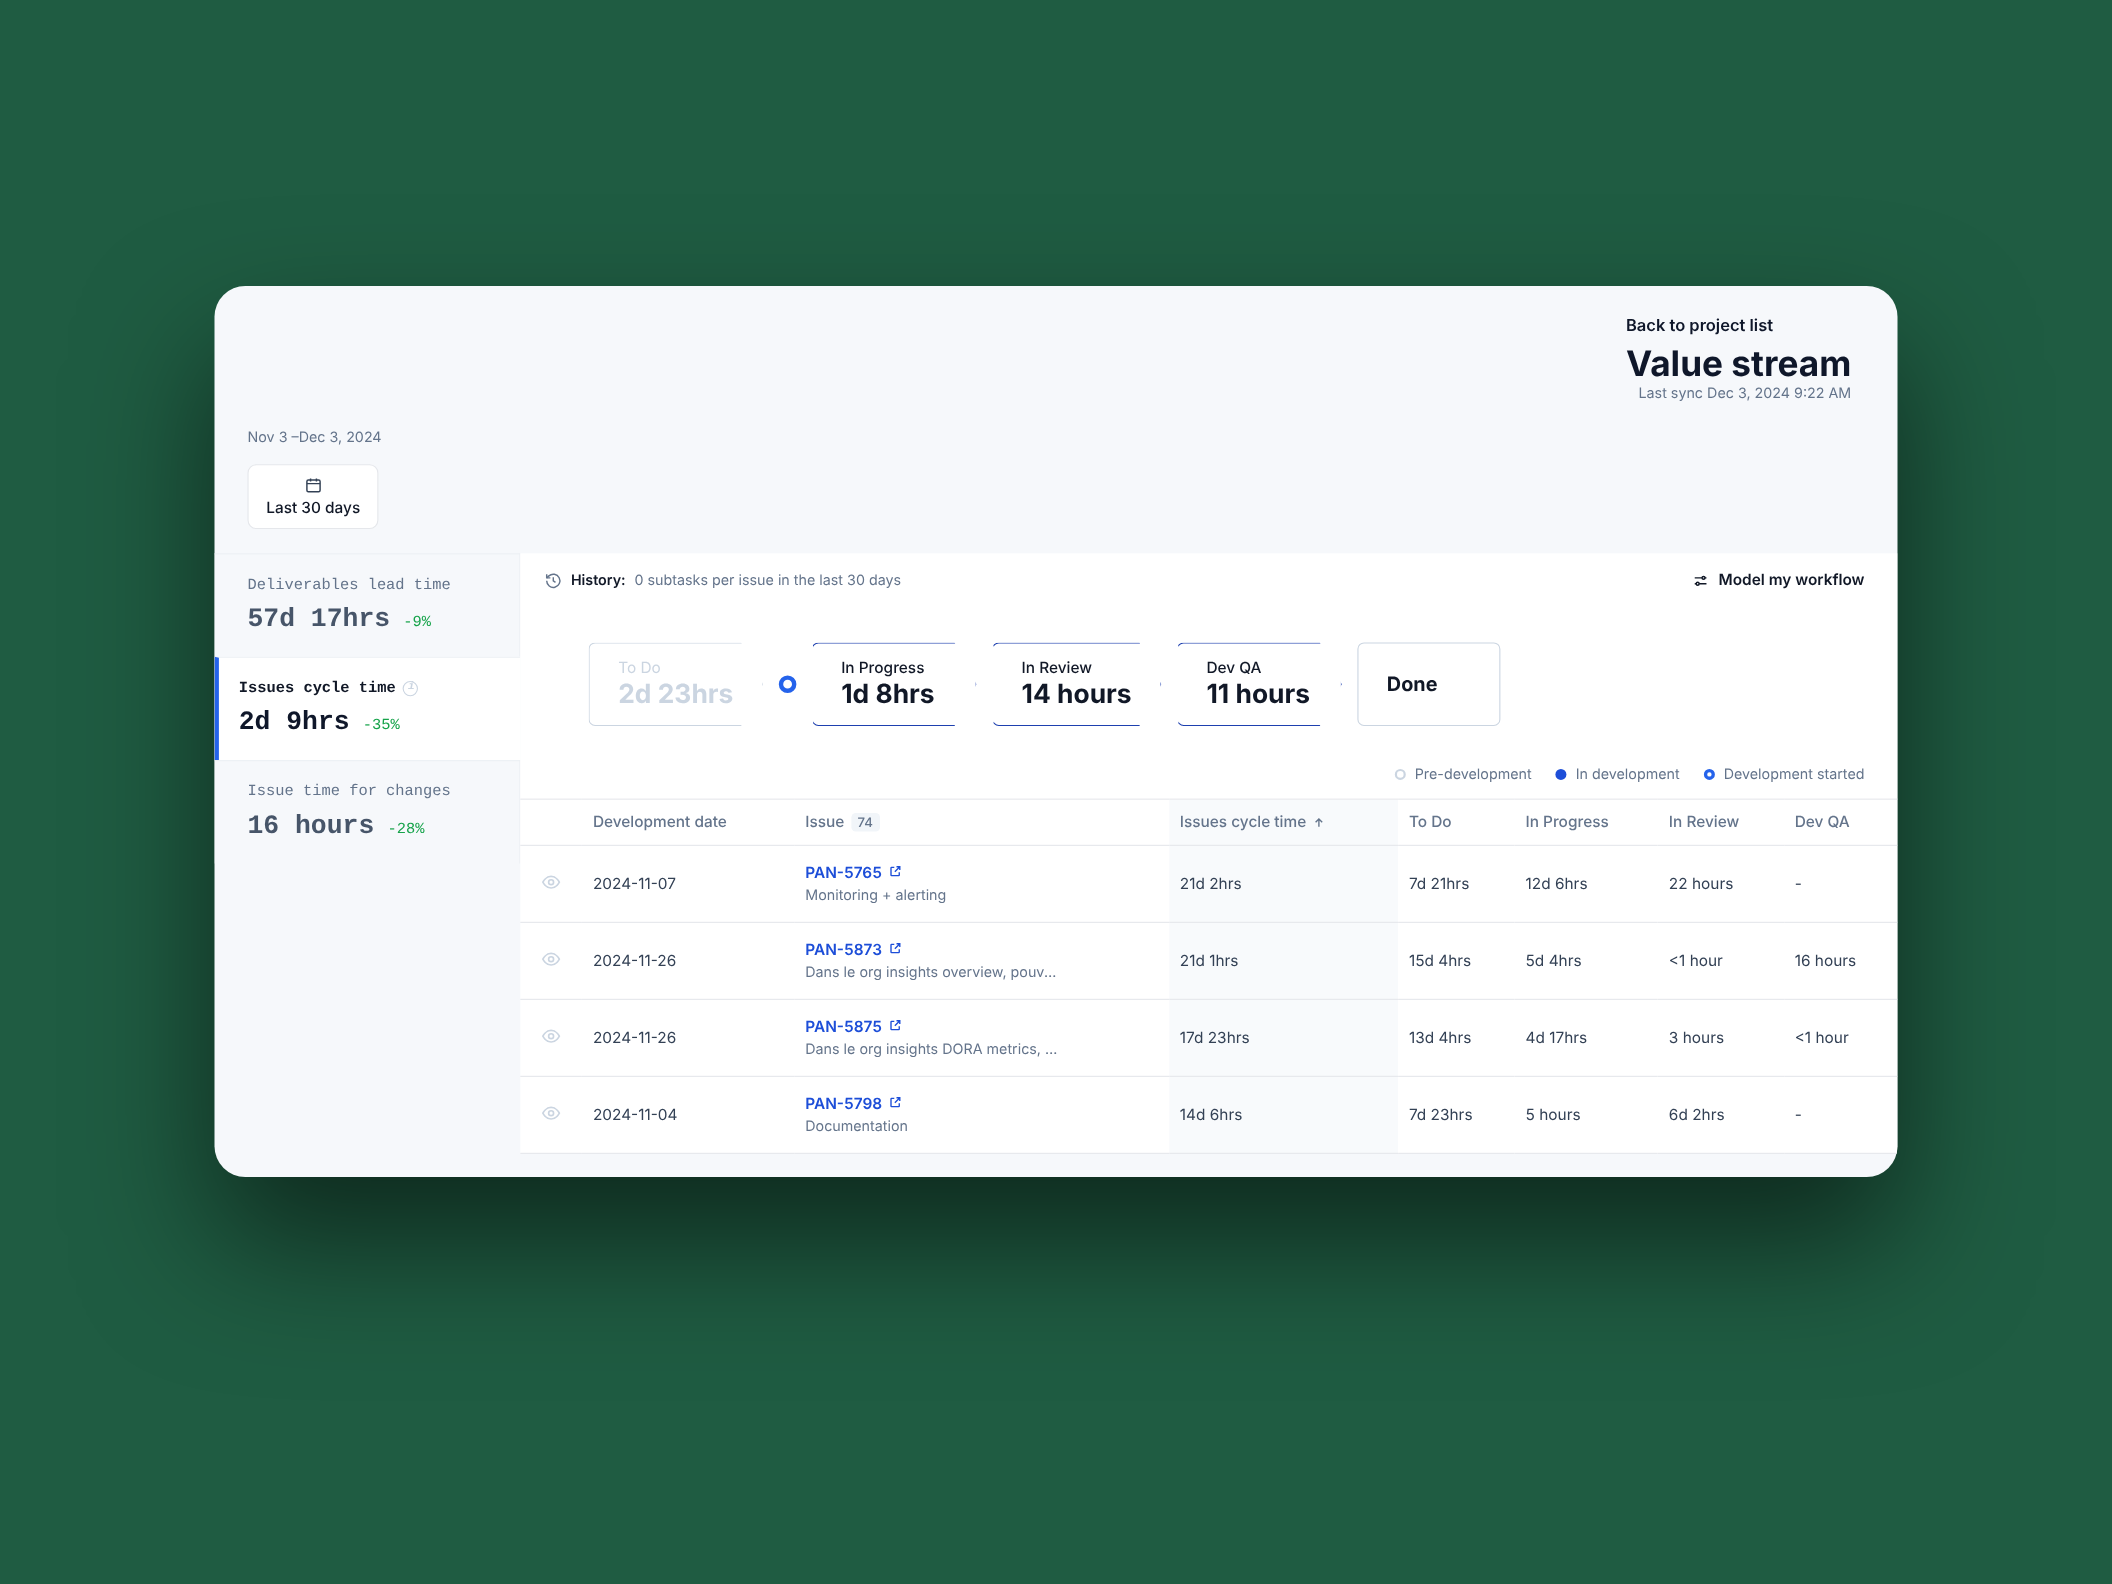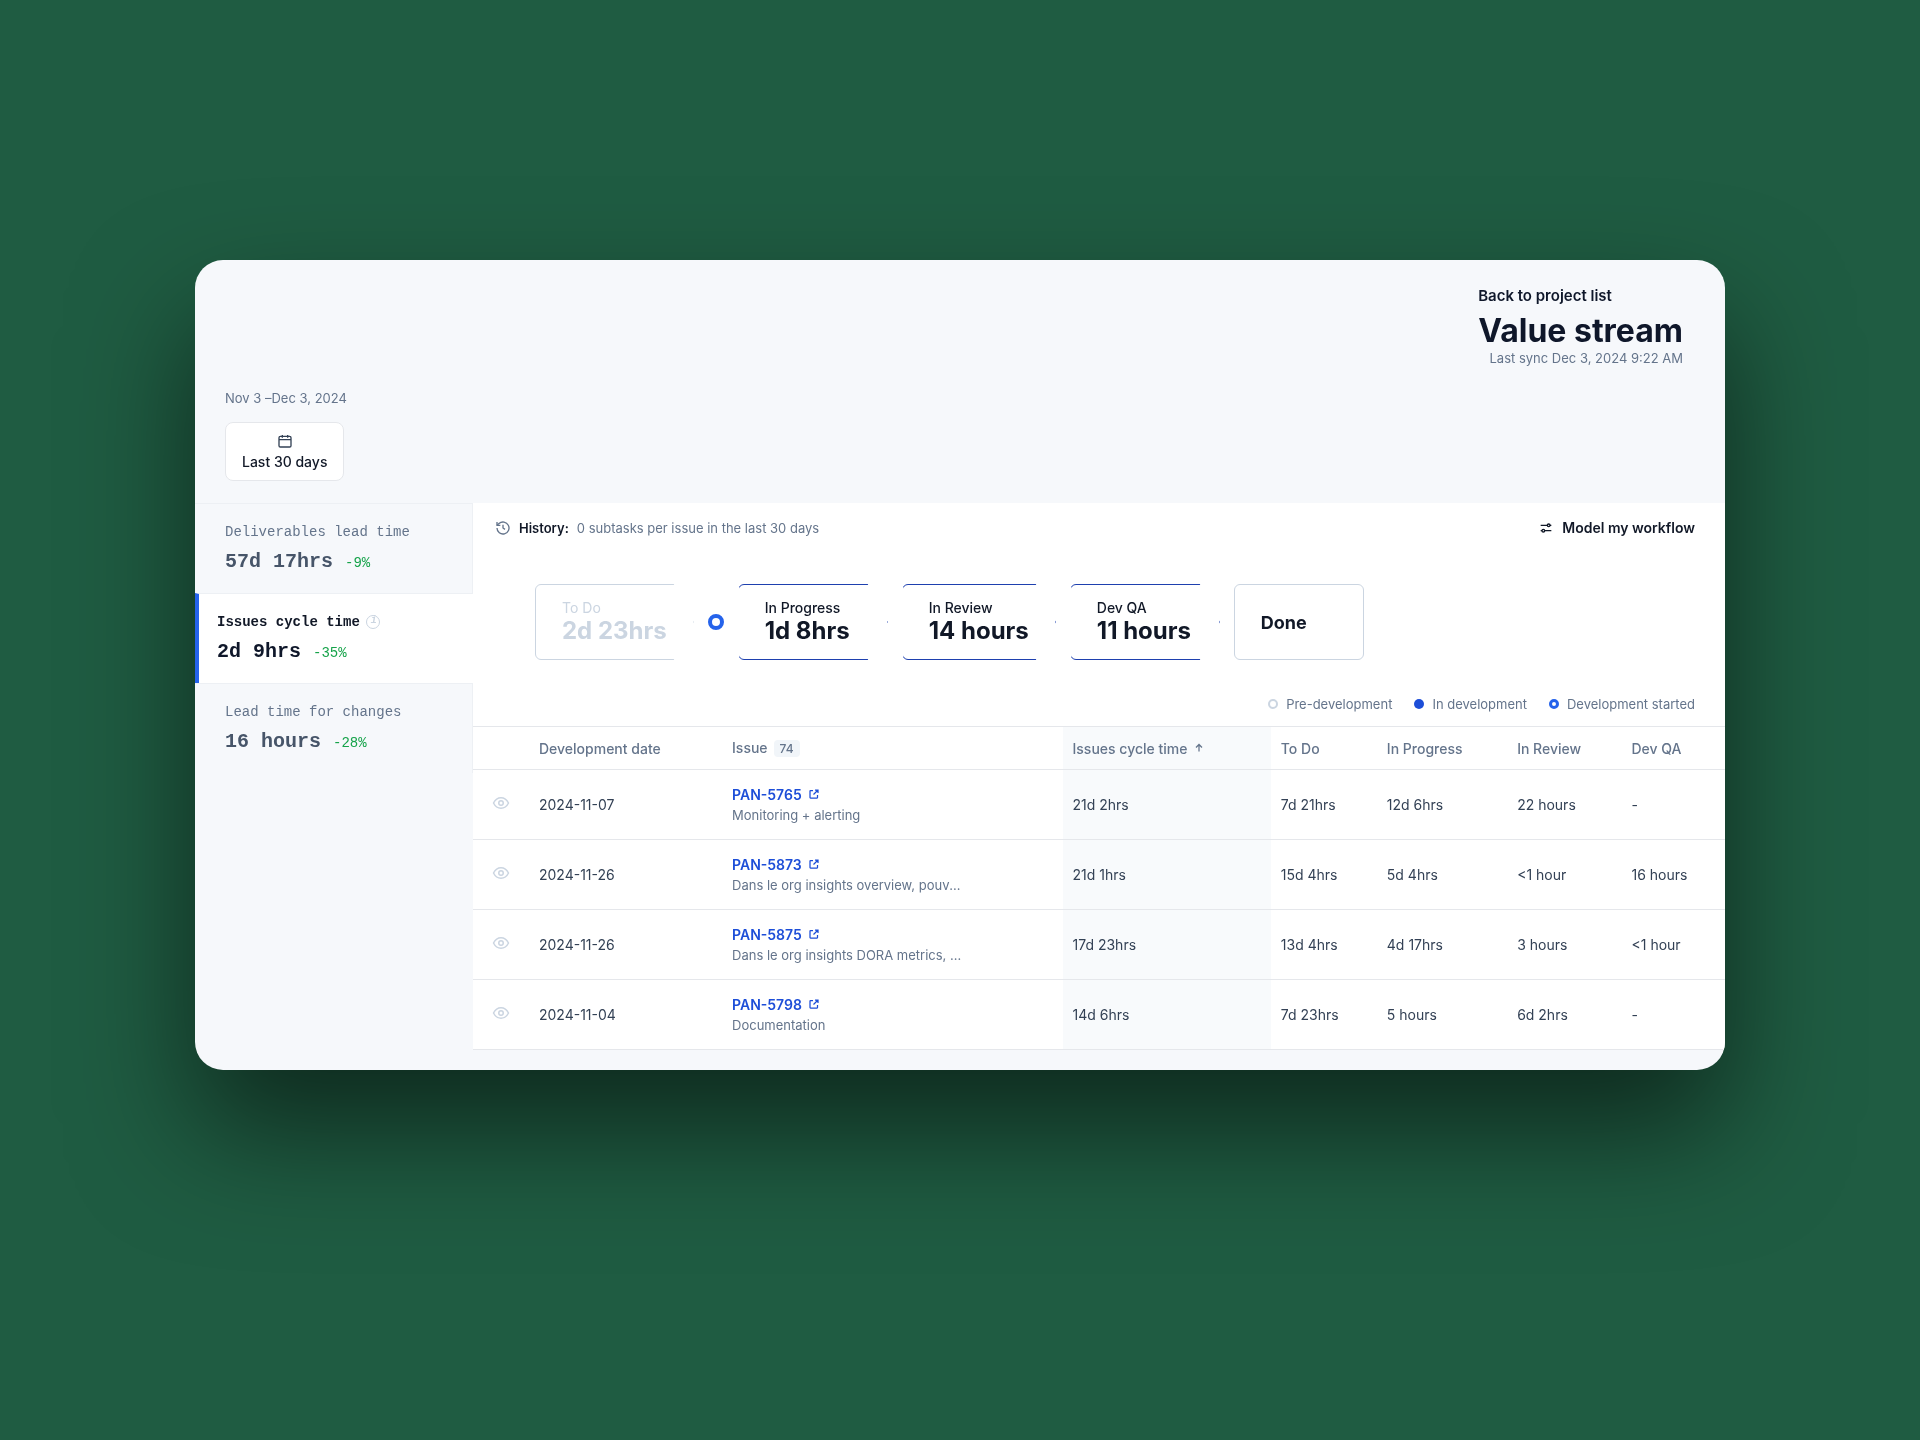--- a/index.html
+++ b/index.html
@@ -119,21 +119,21 @@
     color:var(--text);
     font-weight:600;
   }
   .metric-value-row{
     margin-top:10px;
     display:flex;
     align-items:baseline;
     gap:12px;
   }
   .metric-value{
-    font-size:20px;
+    font-size:24px;
     font-weight:700;
     color:var(--text-dark);
   }
   .metric-card:not(.active) .metric-value{
     color:#475569;
     font-weight:600;
   }
   .metric-delta{
     font-size:14px;
     font-weight:500;
@@ -292,21 +292,21 @@
         <div class="metric-label">
           <span>Issues cycle time</span>
           <span class="info-icon"></span>
         </div>
         <div class="metric-value-row">
           <span class="metric-value">2d 9hrs</span>
           <span class="metric-delta">-35%</span>
         </div>
       </div>
       <div class="metric-card">
-        <div class="metric-label">Lead time for changes</div>
+        <div class="metric-label">Issue time for changes</div>
         <div class="metric-value-row">
           <span class="metric-value">16 hours</span>
           <span class="metric-delta">-28%</span>
         </div>
       </div>
     </div>
 
     <div class="main">
       <div class="main-header">
         <div class="history">

